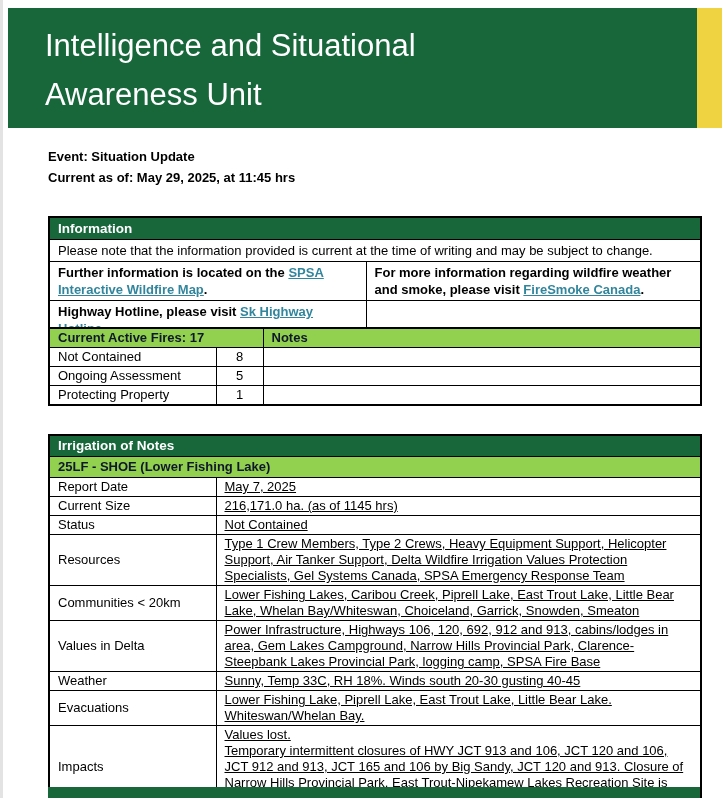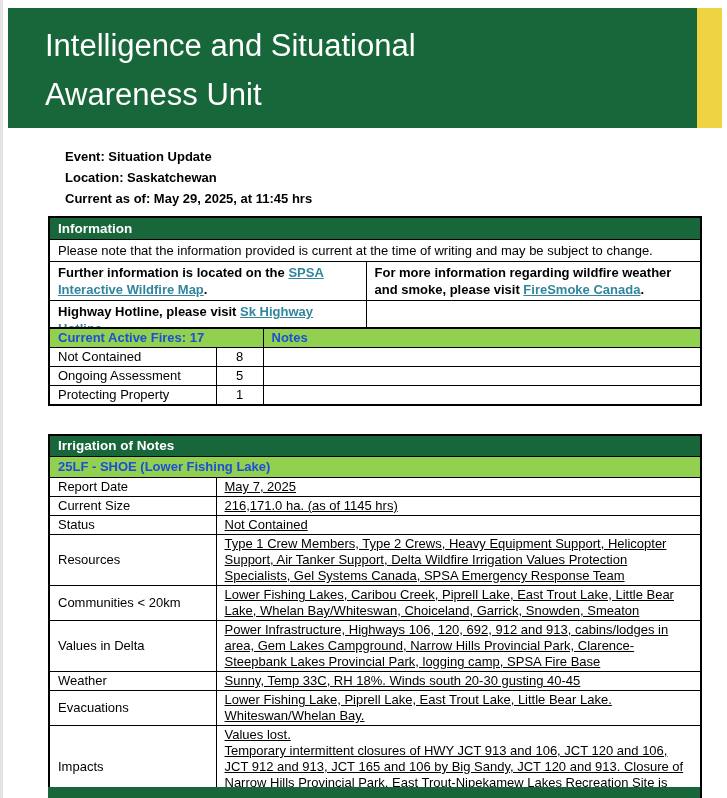--- a/index.html
+++ b/index.html
@@ -9,37 +9,37 @@
     font-family:"Liberation Sans", sans-serif; color:#000; overflow:hidden;padding-left:12px;
   }
   .left-edge { position:absolute; left:0; top:0; width:3px; height:798px; background:#e3e3e3; }
 
   
   .banner { position:absolute; left:8px; top:8px; width:714px; height:120px; background:#17673B; }
   .banner-accent { position:absolute; right:0; top:0; width:25px; height:120px; background:#F0D340; }
   .banner-title { color:#fff; font-size:31px; line-height:49px; padding:13px 40px 0 37px; font-weight:400; }
 
   
-  .meta { position:absolute; left:48px; top:146px; font-size:13px; font-weight:bold; line-height:21px;margin-left:17px; }
+  .meta { position:absolute; left:48px; top:146px; font-size:13px; font-weight:bold; line-height:21px; }
 
   table { border-collapse:collapse; table-layout:fixed; font-size:13px; }
   td, th { border:1px solid #000; vertical-align:top; text-align:left; }
 
   
   .info-table { position:absolute; left:48px; top:216px; width:652px; border:2px solid #000; }
   .info-table td, .info-table th { padding:2px 8px; line-height:17px; }
   .dark-header { background:#17673B; color:#fff; font-weight:bold; font-size:13.5px; }
   .info-note { font-weight:normal; padding:1px 8px; }
   .info-bold { font-weight:bold; }
   a.doc-link { color:#31859C; text-decoration:underline; font-weight:bold; cursor:pointer; }
 
   
   .fires-table { position:absolute; left:48px; top:327px; width:652px; border:2px solid #000; }
   .fires-table td, .fires-table th { padding:1px 8px; line-height:16px; }
-  .light-header { background:#92D050; color:#1d4ed8; font-weight:bold; }
+  .light-header { background:#92D050; color:#0f172a; font-weight:bold; }
   .count-cell { text-align:center; padding:1px 2px; }
 
   
   .wild-table { position:absolute; left:48px; top:434px; width:652px; border:2px solid #000; }
   .wild-table td, .wild-table th { padding:1px 8px; line-height:16px; }
   .wild-table th { padding:2px 8px; }
   .pre { white-space:pre-line;text-decoration:underline; }
 
   .next-bar { position:absolute; left:48px; top:787px; width:652px; height:11px; background:#17673B; }
 </style>
@@ -52,21 +52,20 @@
   <div class="banner">
     <div class="banner-title">
       <div>Intelligence and Situational</div>
       <div>Awareness Unit</div>
     </div>
     <div class="banner-accent"></div>
   </div>
 
   <div class="meta">
     <div>Event: Situation Update</div>
-    <div>Location: Saskatchewan</div>
     <div>Current as of: May 29, 2025, at 11:45 hrs</div>
   </div>
 
   <table class="info-table">
     <colgroup>
         <col style="width:317px">
         <col style="width:335px">
       </colgroup>
     <tbody>
         <tr>

